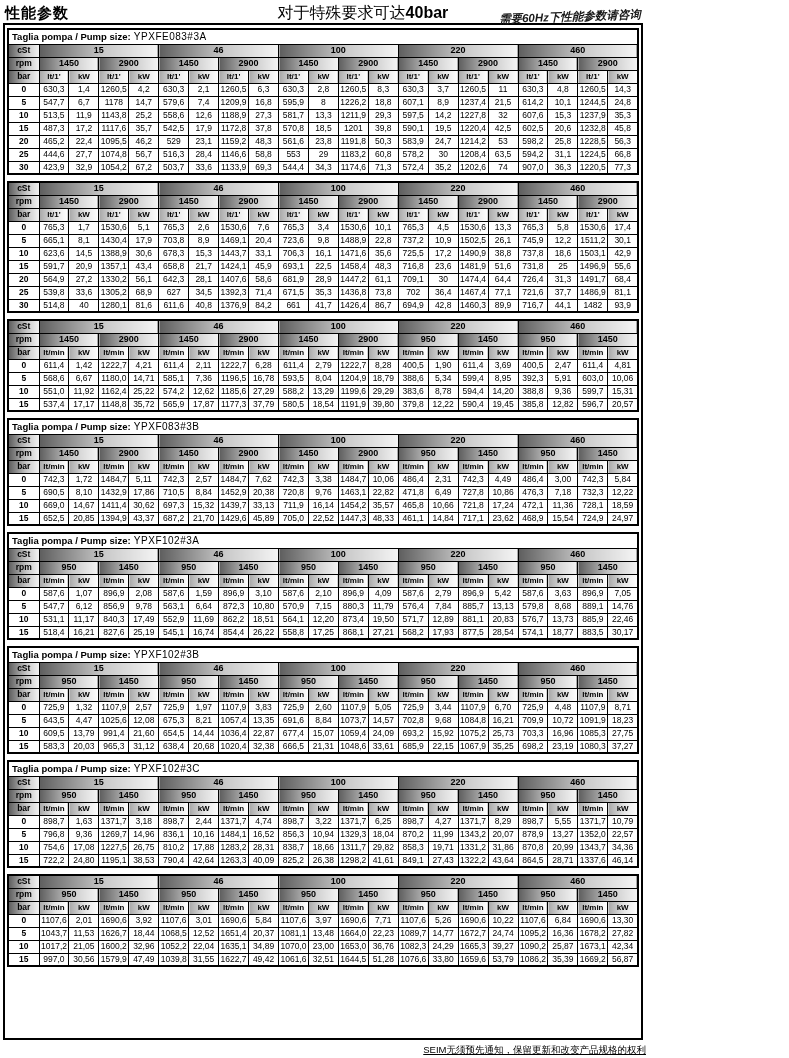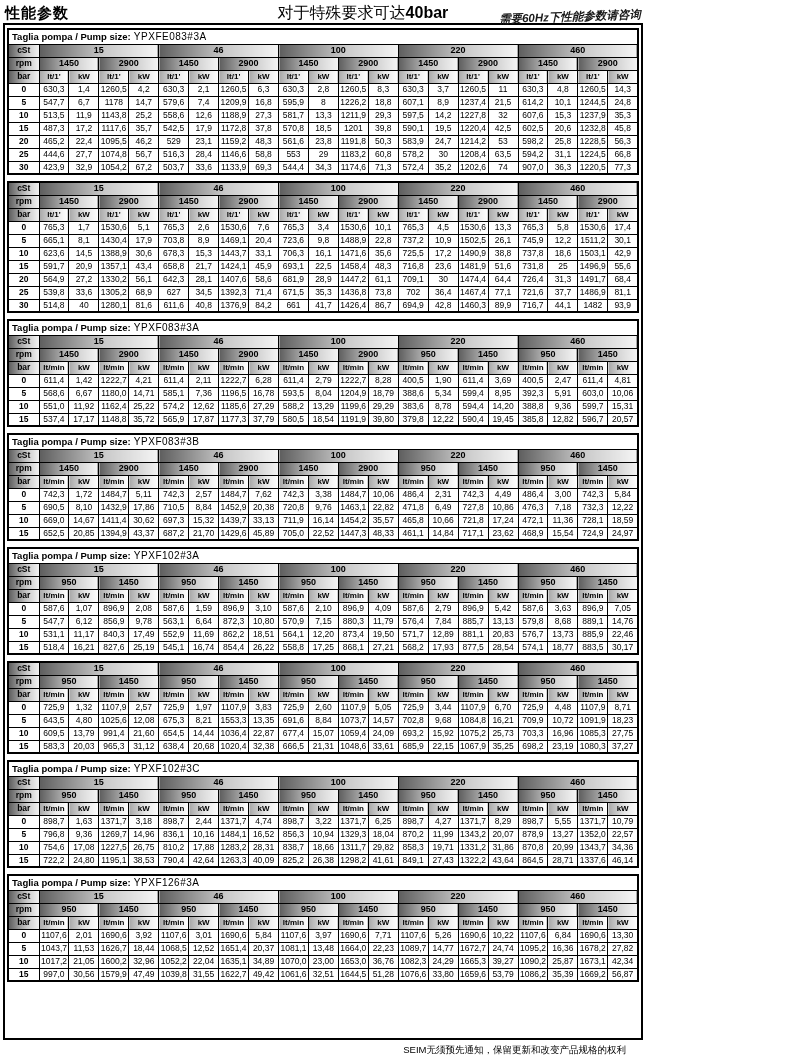--- a/index.html
+++ b/index.html
@@ -35,21 +35,21 @@
   td.title-cell .tm { font-size: 10px; letter-spacing: 0.5px; }
   td.lbl  { background: linear-gradient(90deg, #5e5e5e 0%, #c9c9c9 60%, #f2f2f2 100%);
             font-weight: bold; font-size: 8.5px; }
   td.hdr  { background: linear-gradient(90deg, #5e5e5e 0%, #c9c9c9 55%, #f4f4f4 100%);
             font-weight: bold; font-size: 9px; }
   td.uhdr { background: linear-gradient(90deg, #a8a8a8 0%, #e6e6e6 55%, #ffffff 100%);
             font-weight: bold; font-size: 8px; }
   td.bar-cell { font-weight: bold; }
   td.dcell { background: #fff; }
 
-  .footer { position: absolute; right: 20px; bottom: 1px; font-size: 9.5px; color: #000; }
+  .footer { position: absolute; right: 0; bottom: 1px; font-size: 9.5px; color: #000; text-decoration: underline; }
 </style>
 </head>
 <body>
 
 <div class="page">
 
   <div class="topbar">
     <div class="left">
       <span class="main-title">性能参数</span>
     </div>
@@ -549,23 +549,20 @@
             <col>
             <col>
             <col>
             <col>
             <col>
             <col>
             <col>
           </colgroup>
           <tbody>
             <tr>
-              <td class="title-cell" colspan="21"><span class="tl">Taglia pompa / Pump size:</span><span class="tm">&nbsp;YPXF083#3A</span></td>
-            </tr>
-            <tr>
               <td class="lbl">cSt</td>
               <td class="hdr" colspan="4">15</td>
               <td class="hdr" colspan="4">46</td>
               <td class="hdr" colspan="4">100</td>
               <td class="hdr" colspan="4">220</td>
               <td class="hdr" colspan="4">460</td>
             </tr>
             <tr>
               <td class="lbl">rpm</td>
               <td class="hdr" colspan="2">1450</td>
@@ -1047,20 +1044,23 @@
             <col>
             <col>
             <col>
             <col>
             <col>
             <col>
             <col>
           </colgroup>
           <tbody>
             <tr>
+              <td class="title-cell" colspan="21"><span class="tl">Taglia pompa / Pump size:</span><span class="tm">&nbsp;YPXF102#3B</span></td>
+            </tr>
+            <tr>
               <td class="lbl">cSt</td>
               <td class="hdr" colspan="4">15</td>
               <td class="hdr" colspan="4">46</td>
               <td class="hdr" colspan="4">100</td>
               <td class="hdr" colspan="4">220</td>
               <td class="hdr" colspan="4">460</td>
             </tr>
             <tr>
               <td class="lbl">rpm</td>
               <td class="hdr" colspan="2">950</td>
@@ -1116,26 +1116,26 @@
               <td class="dcell">1107,9</td>
               <td class="dcell">6,70</td>
               <td class="dcell">725,9</td>
               <td class="dcell">4,48</td>
               <td class="dcell">1107,9</td>
               <td class="dcell">8,71</td>
             </tr>
             <tr>
               <td class="bar-cell">5</td>
               <td class="dcell">643,5</td>
-              <td class="dcell">4,80</td>
+              <td class="dcell">4,47</td>
               <td class="dcell">1025,6</td>
               <td class="dcell">12,08</td>
               <td class="dcell">675,3</td>
               <td class="dcell">8,21</td>
-              <td class="dcell">1553,3</td>
+              <td class="dcell">1057,4</td>
               <td class="dcell">13,35</td>
               <td class="dcell">691,6</td>
               <td class="dcell">8,84</td>
               <td class="dcell">1073,7</td>
               <td class="dcell">14,57</td>
               <td class="dcell">702,8</td>
               <td class="dcell">9,68</td>
               <td class="dcell">1084,8</td>
               <td class="dcell">16,21</td>
               <td class="dcell">709,9</td>
@@ -1376,23 +1376,20 @@
             <col>
             <col>
             <col>
             <col>
             <col>
             <col>
             <col>
           </colgroup>
           <tbody>
             <tr>
-              <td class="title-cell" colspan="21"><span class="tl">Taglia pompa / Pump size:</span><span class="tm">&nbsp;YPXF126#3A</span></td>
-            </tr>
-            <tr>
               <td class="lbl">cSt</td>
               <td class="hdr" colspan="4">15</td>
               <td class="hdr" colspan="4">46</td>
               <td class="hdr" colspan="4">100</td>
               <td class="hdr" colspan="4">220</td>
               <td class="hdr" colspan="4">460</td>
             </tr>
             <tr>
               <td class="lbl">rpm</td>
               <td class="hdr" colspan="2">950</td>

